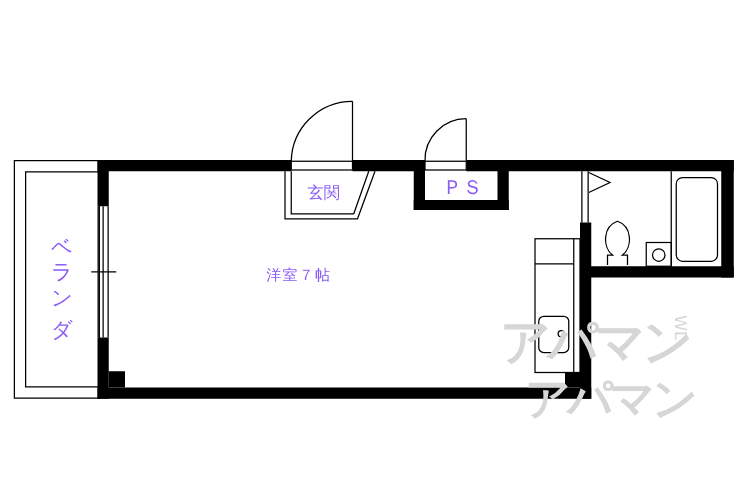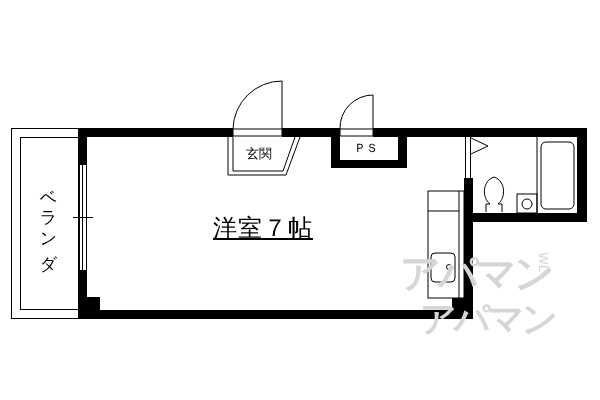--- a/index.html
+++ b/index.html
@@ -1,20 +1,20 @@
 <!DOCTYPE html>
 <html><head>
 <meta charset="utf-8">
 <style>
   html, body { margin: 0; padding: 0; background: #ffffff; }
   body { width: 600px; height: 400px; position: relative; overflow: hidden; font-family: "DejaVu Sans", sans-serif; }
   .abs { position: absolute; }
   .wall { position: absolute; background: #000; }
   .line { position: absolute; border: 1px solid #000; box-sizing: border-box; }
-  .label { position: absolute; color: #000000; white-space: nowrap; }
+  .label { position: absolute; color: #8b5cf6; white-space: nowrap; }
   svg.layer { position: absolute; left: 0; top: 0; }
   .wm { position: absolute; color: #d6d6d6; font-weight: bold; white-space: nowrap; }
 </style>
 </head>
 <body>
 
 <div class="line" style="left:11px;top:128px;width:69px;height:191px;"></div>
 <div class="line" style="left:20px;top:137px;width:60px;height:173px;"></div>
 <div class="label" style="left:40px;top:178px;font-size:17px;writing-mode:vertical-rl;line-height:17px;letter-spacing:2px;">ベランダ</div>
 
@@ -36,25 +36,25 @@
 <div class="wall" style="left:577px;top:128px;width:10px;height:94px;"></div>
 <div class="wall" style="left:464px;top:213px;width:123px;height:9px;"></div>
 <div class="wall" style="left:464px;top:178px;width:9px;height:141px;"></div>
 <div class="wall" style="left:452px;top:298px;width:12px;height:12px;"></div>
 
 <div class="abs" style="left:465px;top:137px;width:6px;height:41px;border-left:1px solid #000;border-right:1px solid #000;box-sizing:border-box;"></div>
 
 <div class="wall" style="left:331px;top:128px;width:9px;height:40px;"></div>
 <div class="wall" style="left:398px;top:128px;width:9px;height:40px;"></div>
 <div class="wall" style="left:331px;top:160px;width:76px;height:8px;"></div>
-<div class="label" style="left:354px;top:140px;font-size:12px;">ＰＳ</div>
+<div class="label" style="left:354px;top:140px;font-size:16px;">ＰＳ</div>
 
 <div class="label" style="left:246px;top:145px;font-size:13px;">玄関</div>
 
-<div class="label" style="left:213px;top:212px;font-size:24px;letter-spacing:1px;text-decoration:underline;">洋室７帖</div>
+<div class="label" style="left:213px;top:212px;font-size:12px;letter-spacing:1px;">洋室７帖</div>
 
 <svg class="layer" width="600" height="400">
 
   <g>
     <rect x="233" y="129" width="49" height="7" fill="#fff" stroke="#000" stroke-width="1"></rect>
     <line x1="282" y1="81" x2="282" y2="129" stroke="#000"></line>
     <path d="M282,81 A49,49 0 0 0 233,129" fill="none" stroke="#000"></path>
   </g>
 
   <g>

